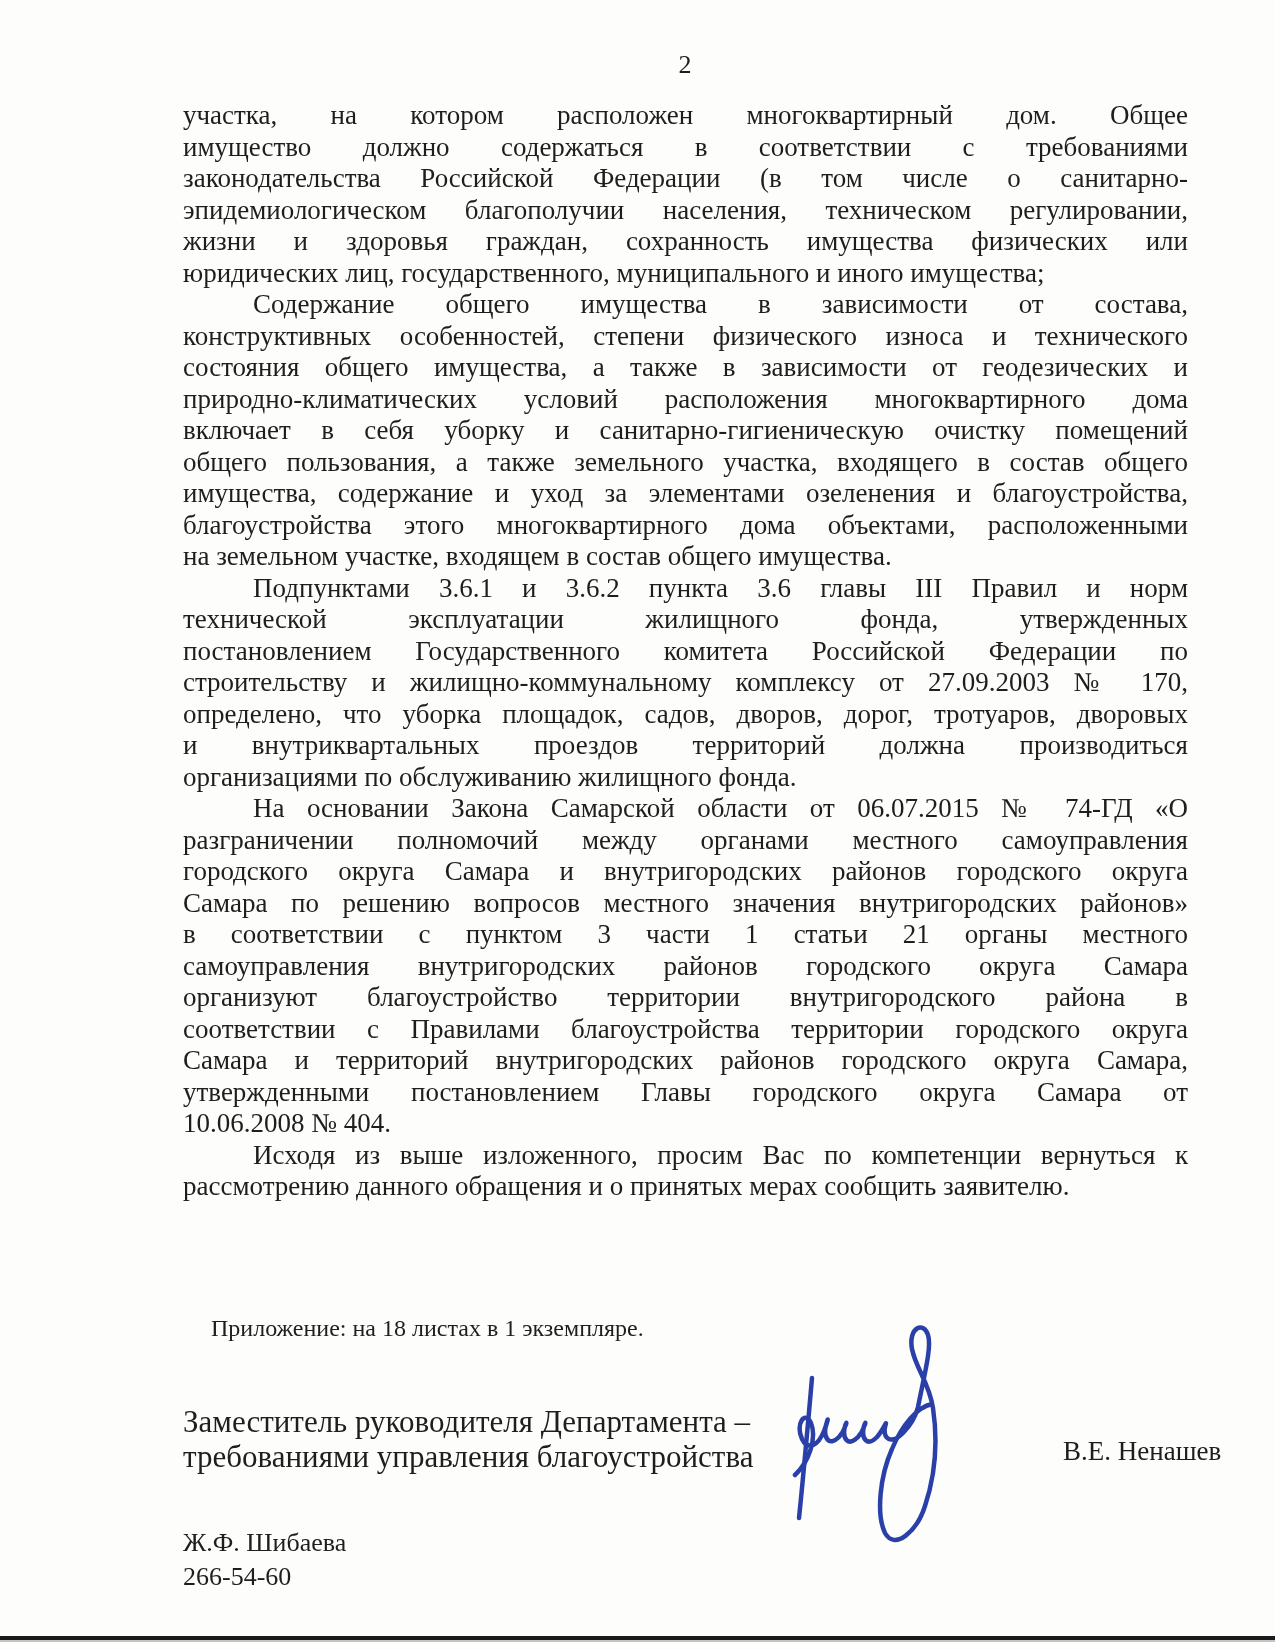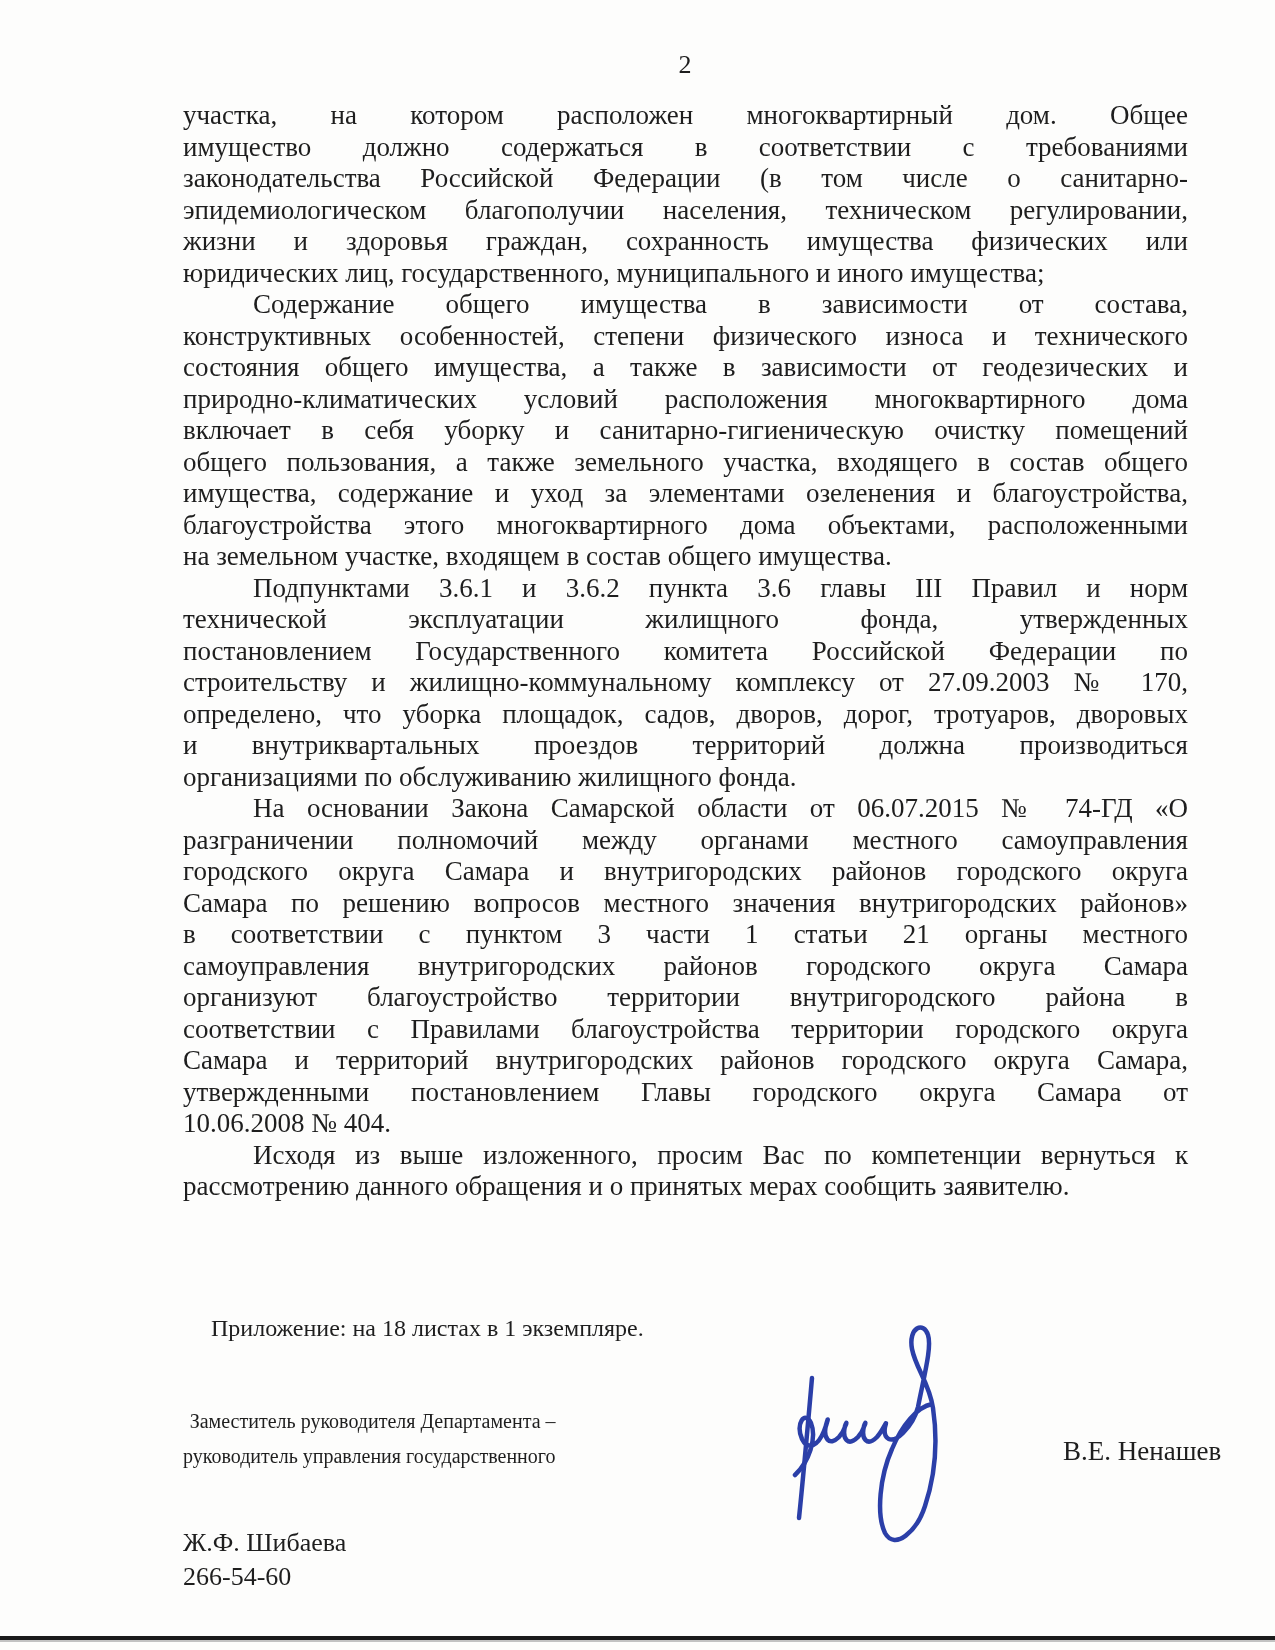--- a/index.html
+++ b/index.html
@@ -42,24 +42,23 @@
     left: 183px;
     top: 1315px;
     font-size: 24px;
     white-space: nowrap;
     margin-left: 28px;
   }
   .signer-position {
     position: absolute;
     left: 183px;
     top: 1404px;
-    font-size: 20px;
+    font-size: 31px;
     line-height: 35px;
     white-space: nowrap;
-    text-align: right;
   }
   .signer-name {
     position: absolute;
     left: 1063px;
     top: 1436px;
     font-size: 27px;
     white-space: nowrap;
   }
   .signature-svg {
     position: absolute;
@@ -144,21 +143,21 @@
     <div class="paragraph">
       <div class="line indent">Исходя из выше изложенного, просим Вас по компетенции вернуться к</div>
       <div class="line last">рассмотрению данного обращения и о принятых мерах сообщить заявителю.</div>
     </div>
   </div>
 
 <div class="attachment">Приложение: на 18 листах в 1 экземпляре.</div>
 
 <div class="signer-position">
   <div>Заместитель руководителя Департамента –</div>
-  <div>руководитель управления государственного</div>
+  <div>требованиями управления благоустройства</div>
 </div>
 
 <svg class="signature-svg" viewBox="0 0 175 240" xmlns="http://www.w3.org/2000/svg">
   <g fill="none" stroke="#2b3fa8" stroke-width="4.5" stroke-linecap="round" stroke-linejoin="round">
     <path d="M 27,58 C 24,92 19,150 14,198"></path>
     <path d="M 10,155
              C 24,142 32,118 26,103
              C 20,90 10,104 17,119
              C 23,131 33,126 39,111
              C 43,101 44,94 41,105

